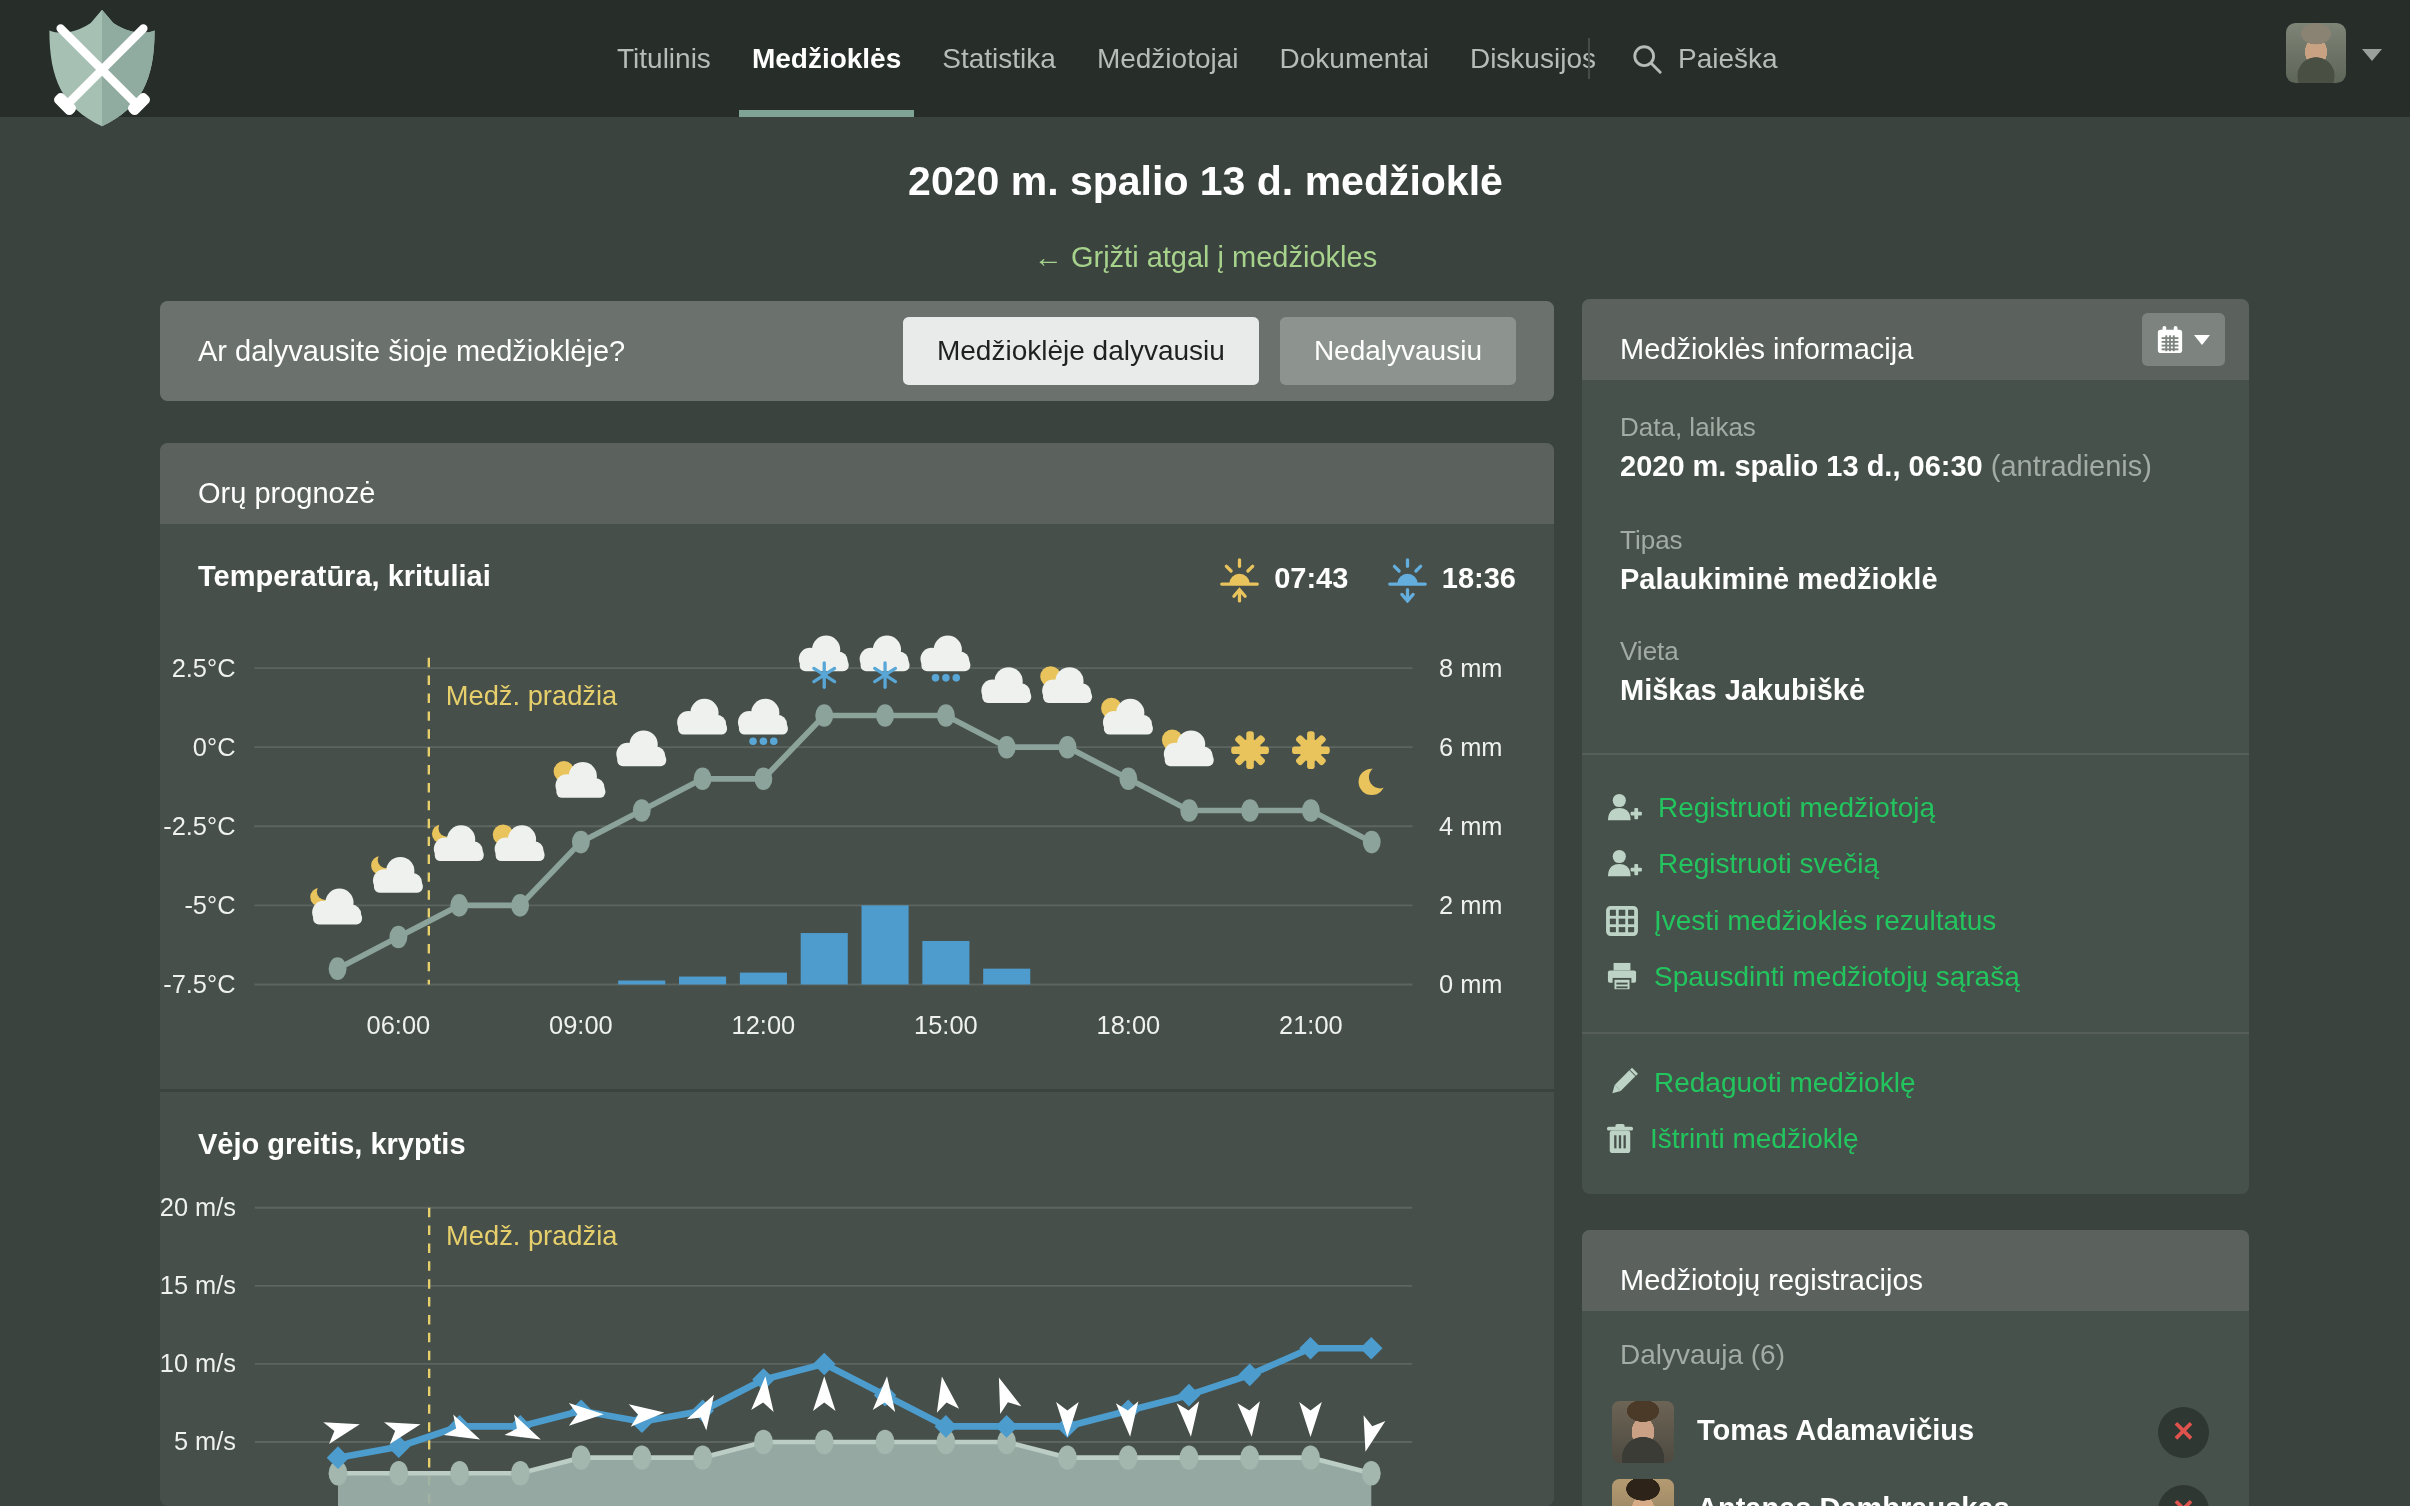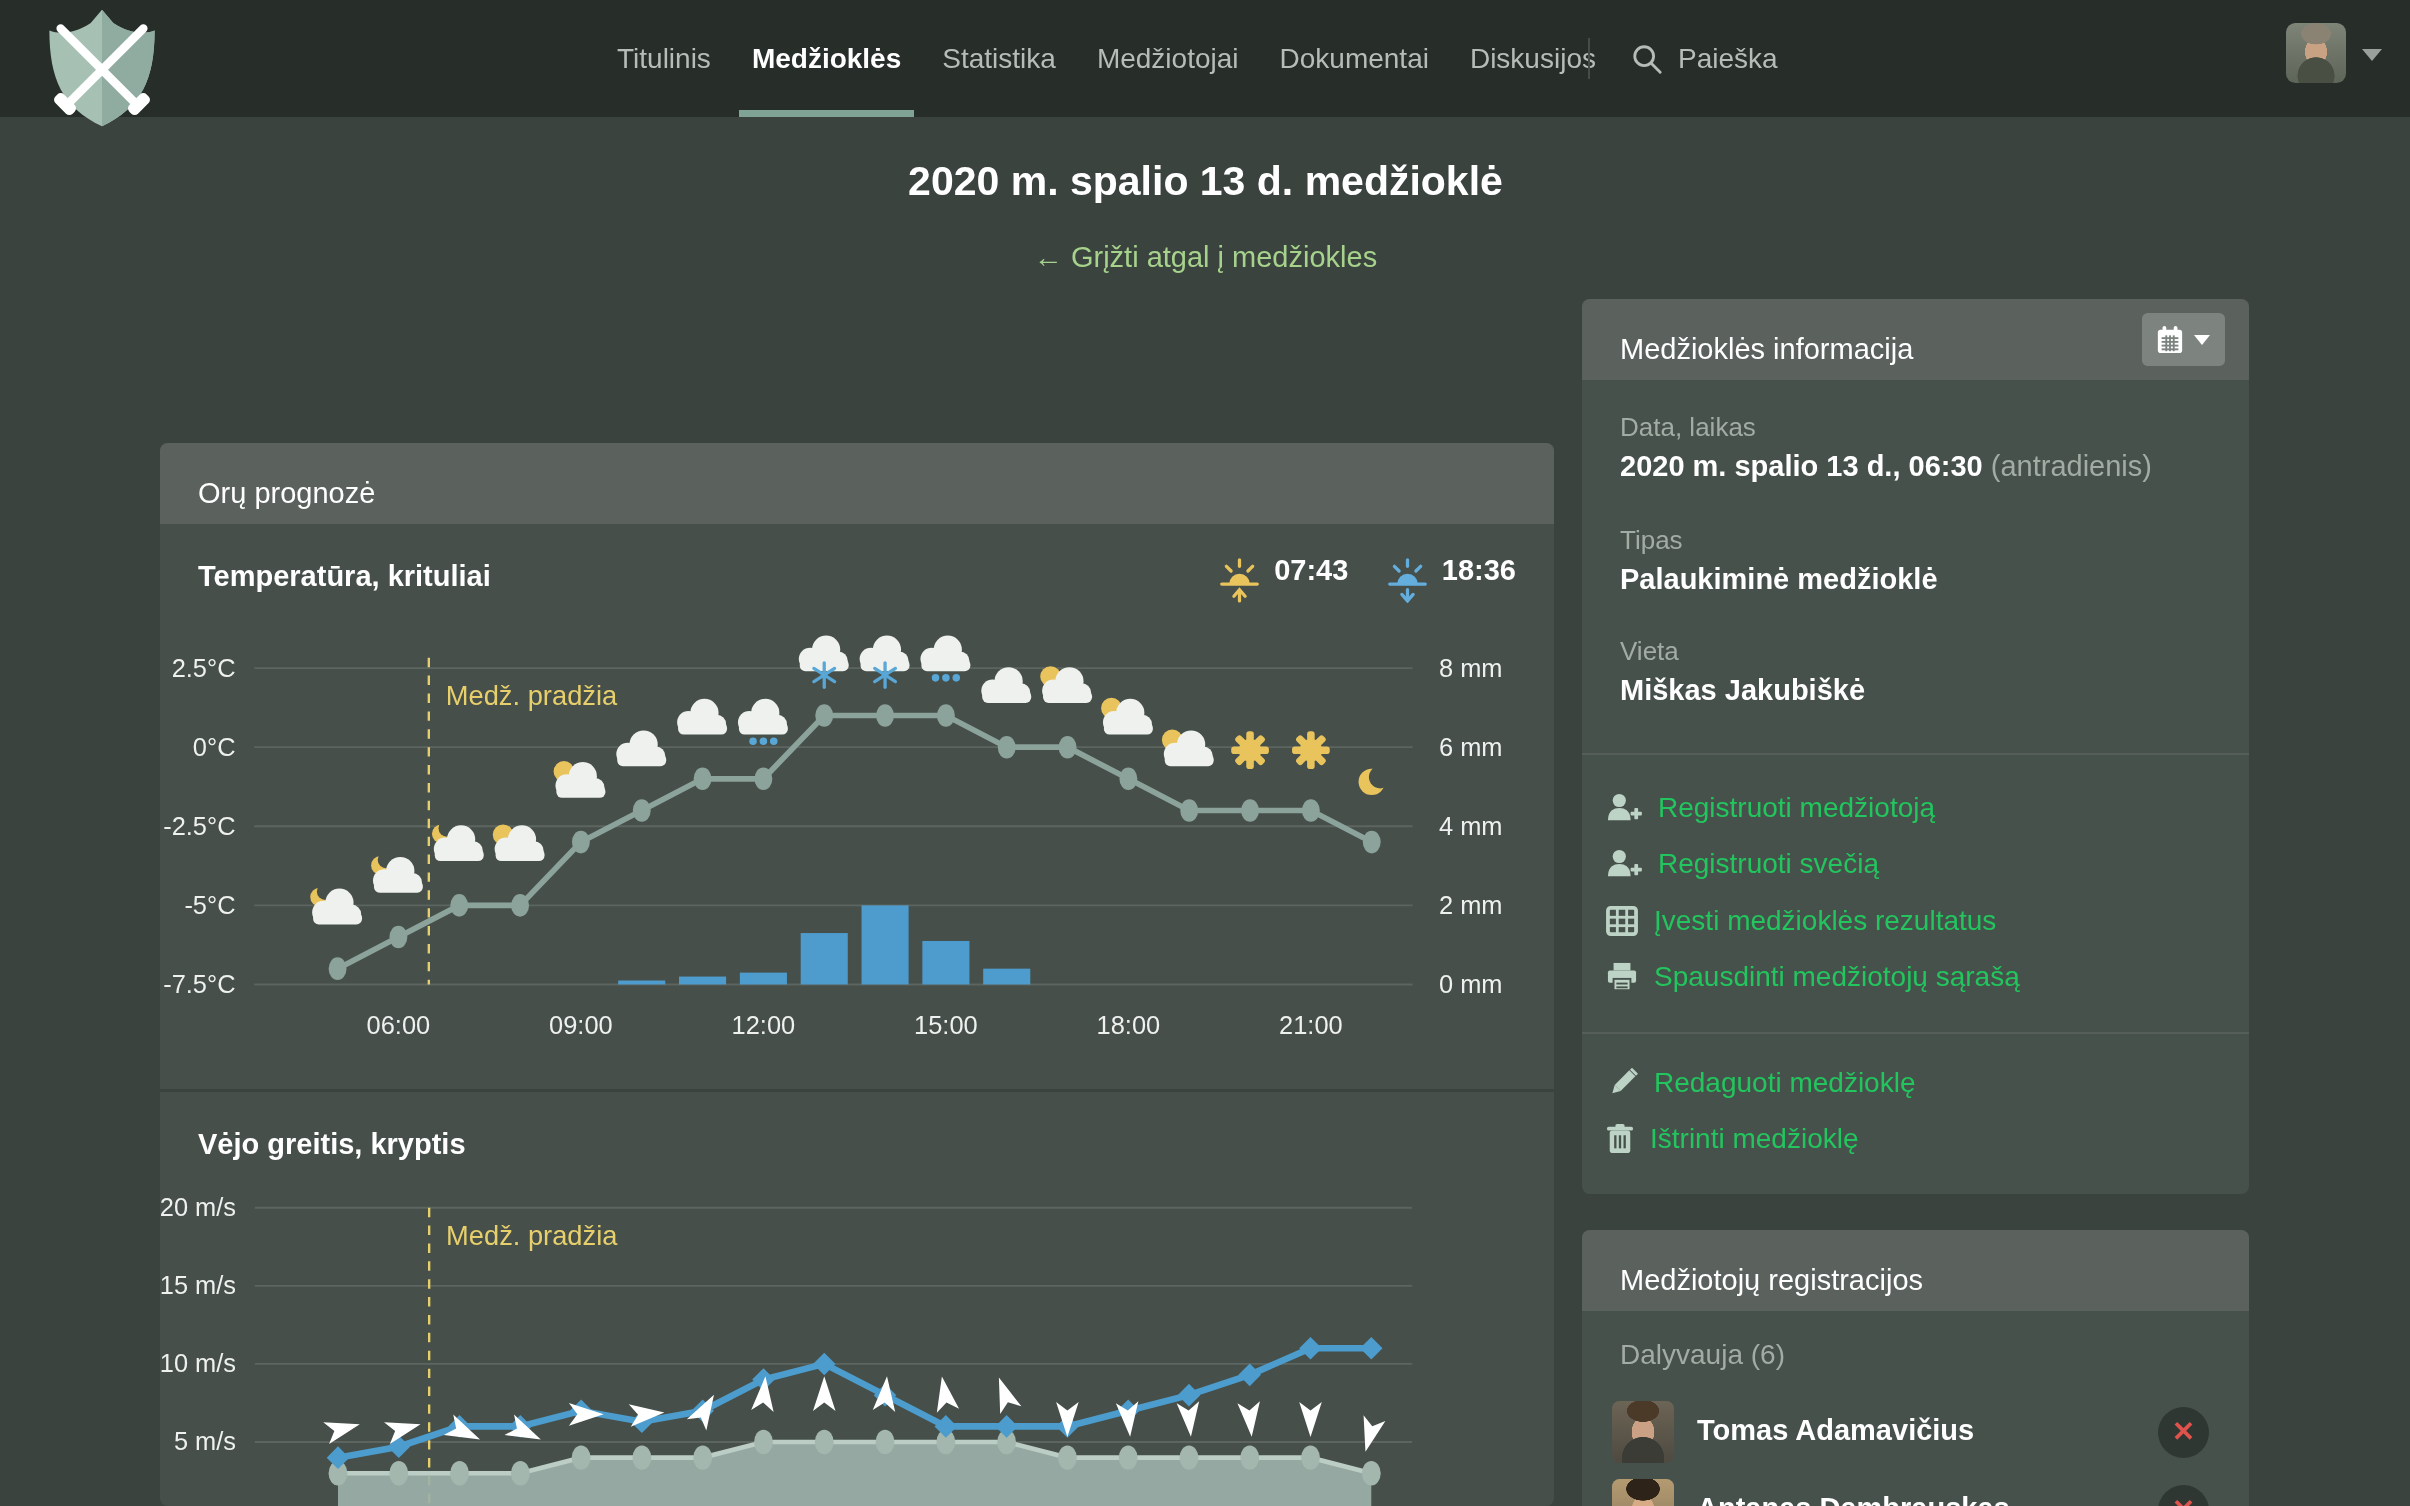--- a/index.html
+++ b/index.html
@@ -54,21 +54,21 @@
   .qbtn.no{background:#8d948f;color:#ffffff;}
 
   
   .panel-header{position:absolute;background:#5b625e;height:101px;border-radius:7.5px 7.5px 0 0;
                 display:flex;align-items:center;padding:0 38px;font-size:29px;color:#fff;}
   .weather-header{left:160px;top:443px;width:1394px;}
   .chart-card{position:absolute;left:160px;background:#464f4a;}
   .card1{top:524px;width:1394px;height:565px;}
   .card2{top:1092px;width:1394px;height:414px;border-radius:0 0 7.5px 7.5px;}
   .chart-title{position:absolute;left:38px;top:36px;font-size:29px;font-weight:bold;color:#fff;}
-  .sun-times{position:absolute;right:38px;top:30px;display:flex;gap:13px;}
+  .sun-times{position:absolute;right:38px;top:30px;display:flex;align-items:center;gap:13px;}
   .sun-times .t{font-size:29px;font-weight:bold;color:#fff;margin-right:24.5px;}
   .chart-svg{position:absolute;left:0;top:0;}
 
   
   .info-header{left:1582px;top:299px;width:667px;}
   .cal-btn{position:absolute;right:24.5px;top:14px;width:83px;height:53px;background:#7d847f;border-radius:5.6px;
            display:flex;align-items:center;justify-content:center;gap:9.4px;cursor:pointer;}
   .cal-caret{width:0;height:0;border-left:8.5px solid transparent;border-right:8.5px solid transparent;
              border-top:10.4px solid #ffffff;}
   .info-body{position:absolute;left:1582px;top:380px;width:667px;height:814px;background:#47514b;
@@ -127,20 +127,25 @@
     </g>
     <g fill="#ffffff">
       <rect x="14" y="98" width="26" height="13" rx="5" transform="rotate(45 27 104)"></rect>
       <rect x="92" y="98" width="26" height="13" rx="5" transform="rotate(-45 105 104)"></rect>
     </g>
   </svg>
 
   <div class="page-title">2020 m. spalio 13 d. medžioklė</div>
   <div class="back-link">← Grįžti atgal į medžiokles</div>
 
+  <div class="qbar">
+    <div class="question">Ar dalyvausite šioje medžioklėje?</div>
+    <button class="qbtn yes">Medžioklėje dalyvausiu</button>
+    <button class="qbtn no">Nedalyvausiu</button>
+  </div>
 
   <div class="panel-header weather-header">
     <span>Orų prognozė</span>
   </div>
 
   <div class="chart-card card1">
     <svg id="chart1" class="chart-svg" width="1394" height="565" viewBox="170 556 1480 600">
         <line x1="270" y1="709" x2="1500" y2="709" stroke="#5d6561" stroke-width="2"></line>
         <text x="250" y="718" text-anchor="end" fill="#eef1ef" font-size="27">2.5°C</text>
         <text x="1528" y="718" fill="#eef1ef" font-size="27">8 mm</text>

